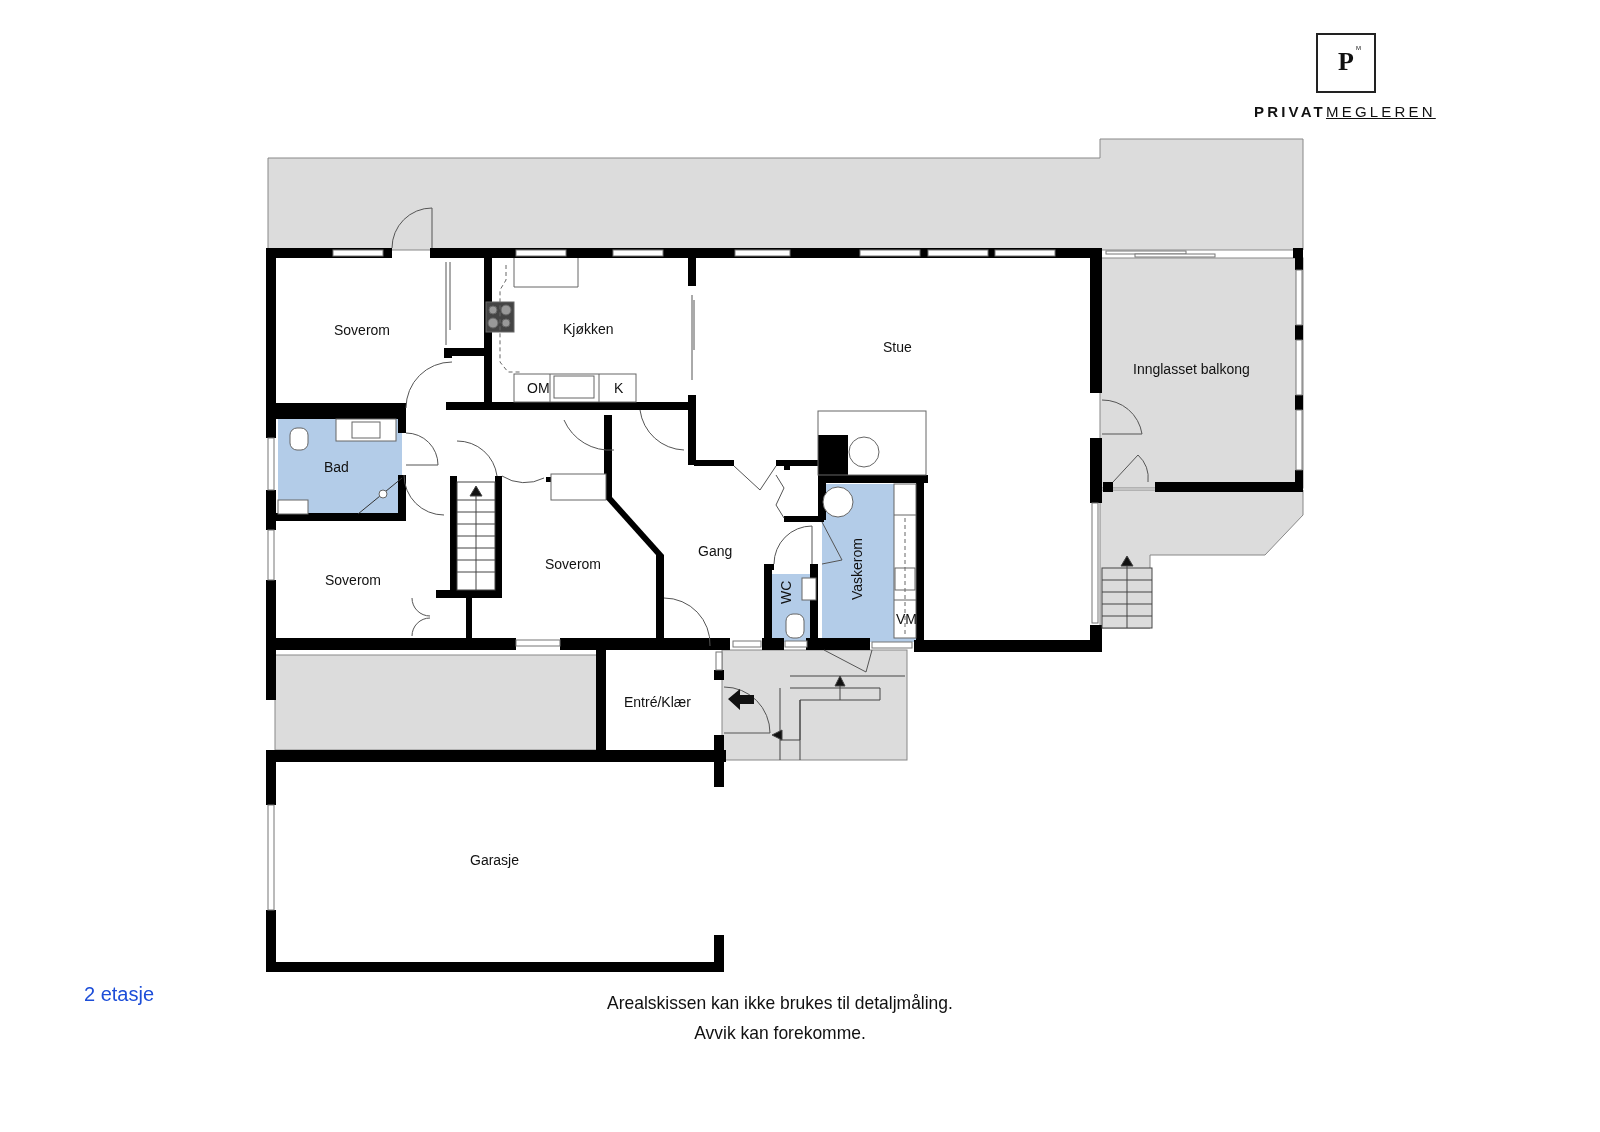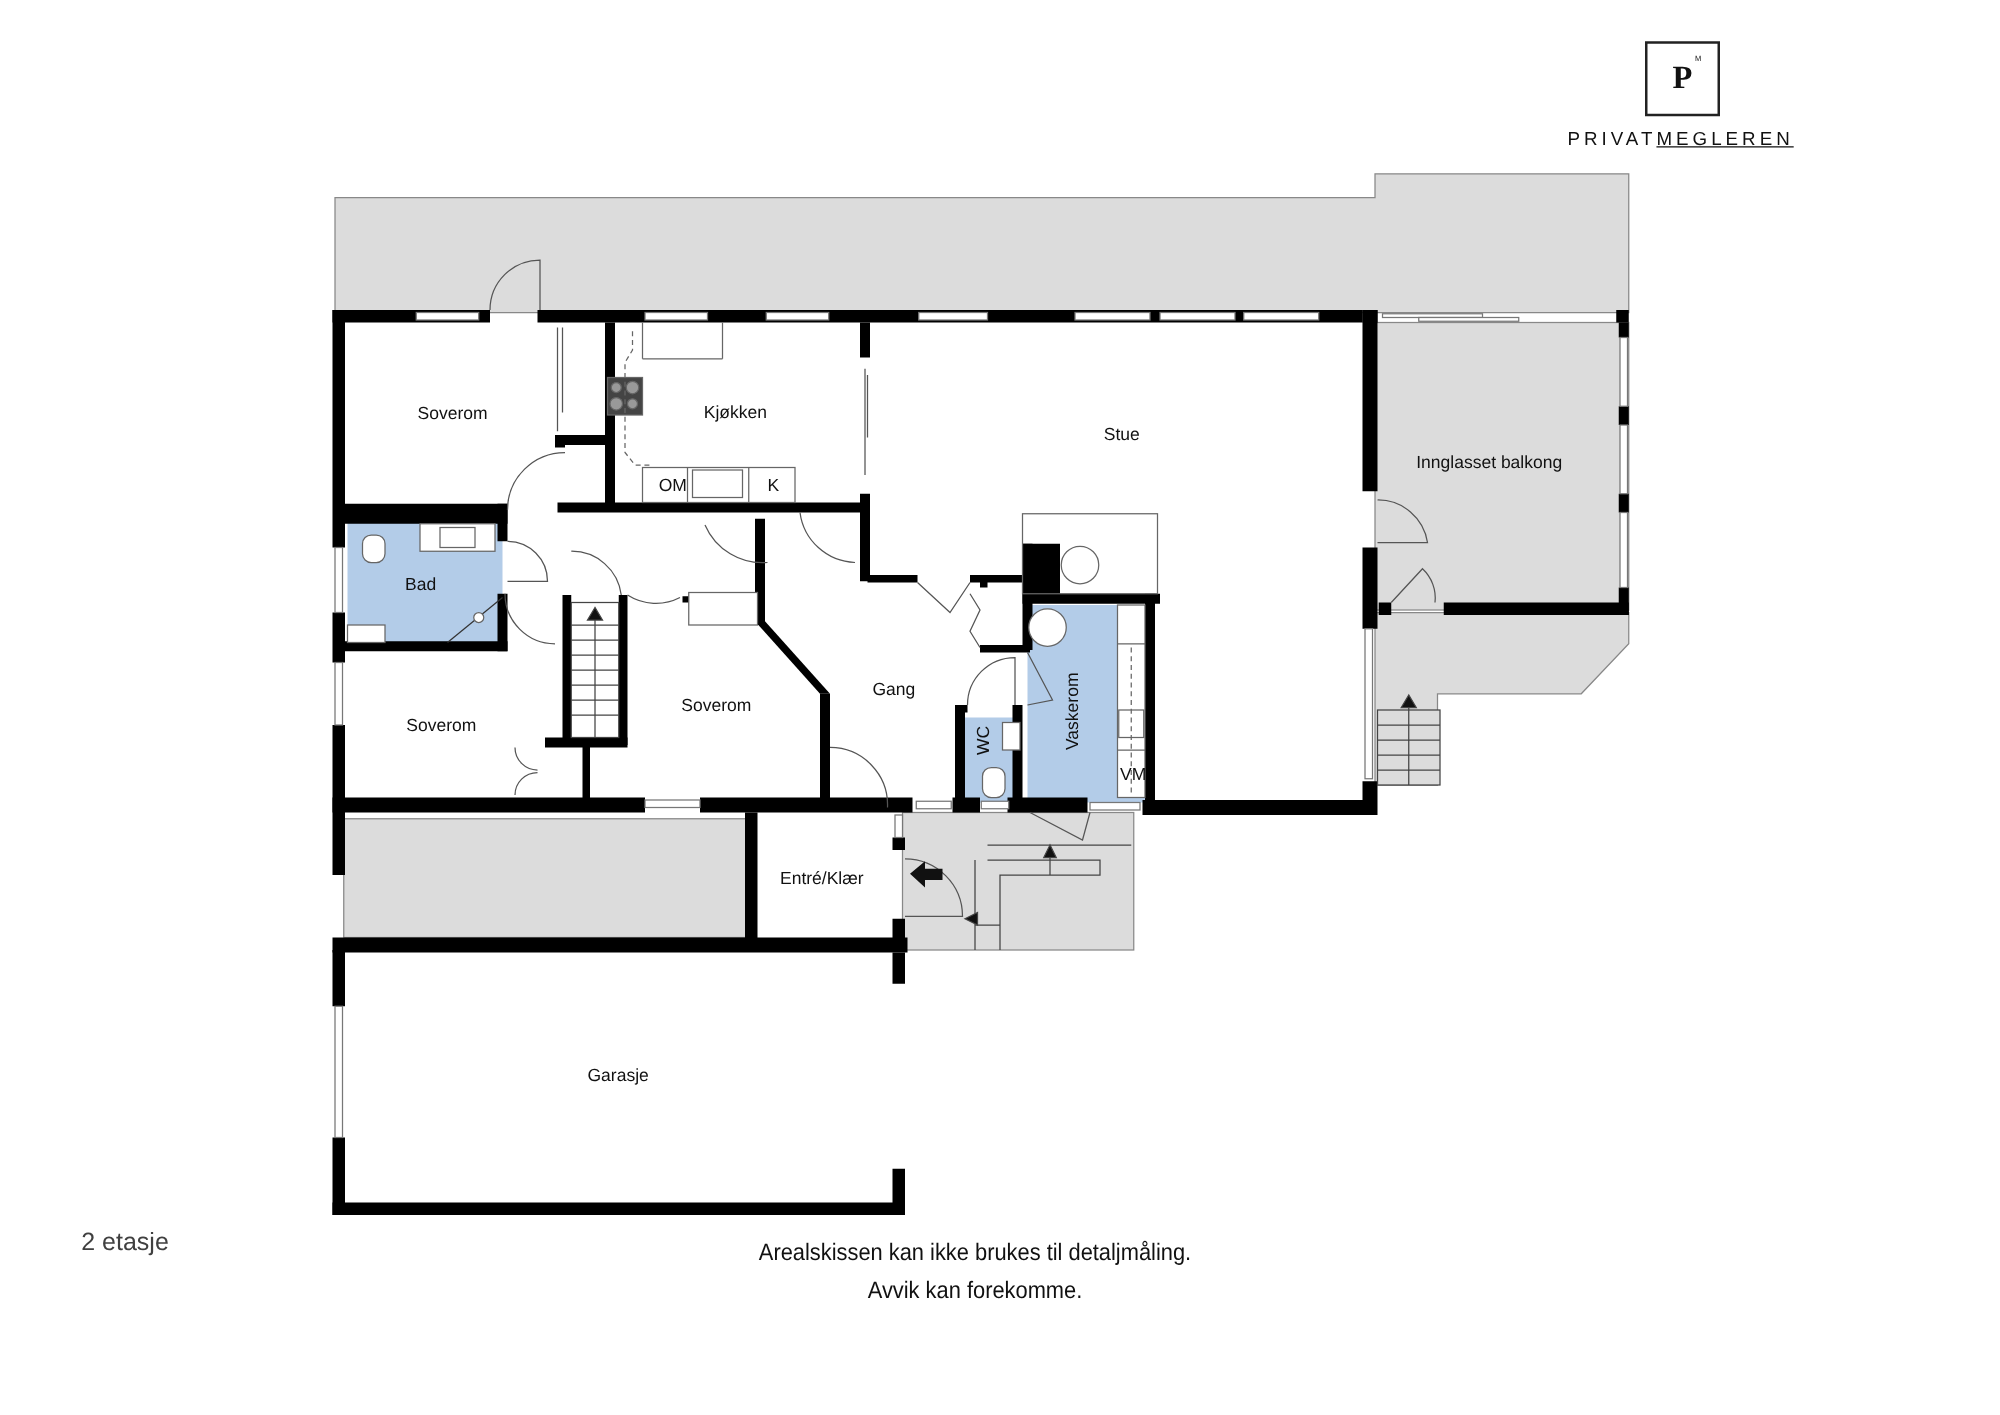--- a/index.html
+++ b/index.html
@@ -4,23 +4,23 @@
 <style>
   html, body { margin:0; padding:0; background:#ffffff; }
   body { width:1600px; height:1132px; position:relative; overflow:hidden; font-family:"Liberation Sans", sans-serif; color:#111; }
   #plan { position:absolute; left:0; top:0; }
   .room-label { font-family:"Liberation Sans", sans-serif; font-size:14px; fill:#111; }
   .fixture-label { font-family:"Liberation Sans", sans-serif; font-size:14px; fill:#111; }
   .logo-box { position:absolute; left:1316px; top:33px; width:60px; height:60px; border:2px solid #222; box-sizing:border-box; }
   .logo-letter { position:absolute; left:0; right:0; top:12px; text-align:center; font-family:"Liberation Serif", serif; font-size:26px; font-weight:bold; color:#111; }
   .logo-sup { position:absolute; left:38px; top:10px; font-family:"Liberation Sans", sans-serif; font-size:6px; color:#111; }
   .logo-word { position:absolute; left:1254px; top:103px; font-family:"Liberation Sans", sans-serif; font-size:15px; letter-spacing:3.2px; color:#111; }
-  .logo-word b { font-weight:normal;text-align:center; }
+  .logo-word b { font-weight:bold;text-align:center; }
   .logo-word span.light { font-weight:normal;text-decoration:underline; }
-  .floor-label { position:absolute; left:65px; top:983px; font-size:20px; color:#404040; }
+  .floor-label { position:absolute; left:84px; top:983px; font-size:20px; color:#1d4ed8; }
   .disclaimer { position:absolute; left:560px; top:988px; width:440px; text-align:center; font-size:19px; line-height:30px; color:#111; transform:scaleX(0.92); transform-origin:center; }
 </style>
 </head>
 <body>
 
 <svg id="plan" width="1600" height="1132" viewBox="0 0 1600 1132" xmlns="http://www.w3.org/2000/svg">
 
   <g fill="#dcdcdc" stroke="#888" stroke-width="1">
     <path d="M268 158 H1100 V139 H1303 V250 H268 Z"></path>
     <rect x="1100" y="258" width="203" height="230"></rect>

